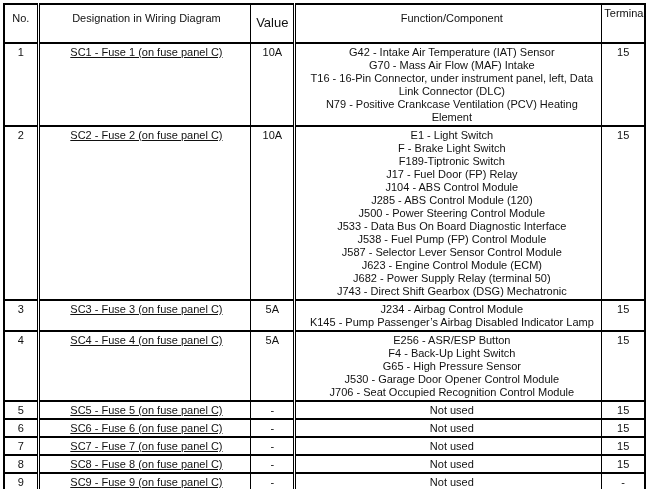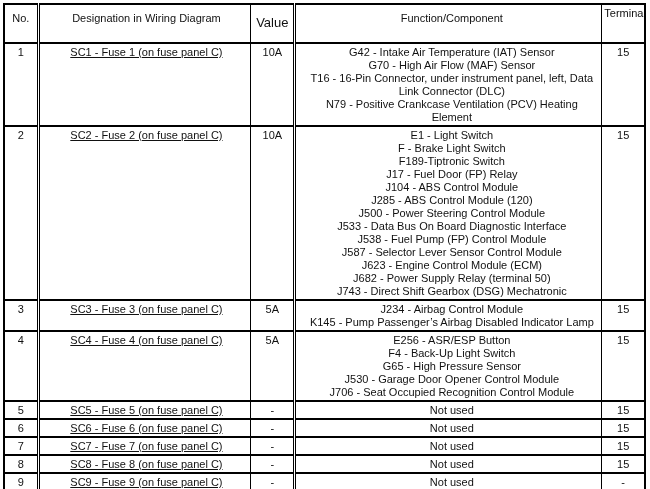--- a/index.html
+++ b/index.html
@@ -81,21 +81,21 @@
       <th class="hdr-term">Terminal</th>
     </tr>
   </thead>
   <tbody>
       <tr>
         <td class="c-no">1</td>
         <td class="c-des dbl-left">SC1 - Fuse 1 (on fuse panel C)</td>
         <td class="c-val">10A</td>
         <td class="c-func dbl-left">
           <div class="func-line">G42 - Intake Air Temperature (IAT) Sensor</div>
-          <div class="func-line">G70 - High Air Flow (MAF) Sensor</div>
+          <div class="func-line">G70 - Mass Air Flow (MAF) Intake</div>
           <div class="func-line">T16 - 16-Pin Connector, under instrument panel, left, Data Link Connector (DLC)</div>
           <div class="func-line">N79 - Positive Crankcase Ventilation (PCV) Heating Element</div>
         </td>
         <td class="c-term">15</td>
       </tr>
       <tr>
         <td class="c-no">2</td>
         <td class="c-des dbl-left">SC2 - Fuse 2 (on fuse panel C)</td>
         <td class="c-val">10A</td>
         <td class="c-func dbl-left">

